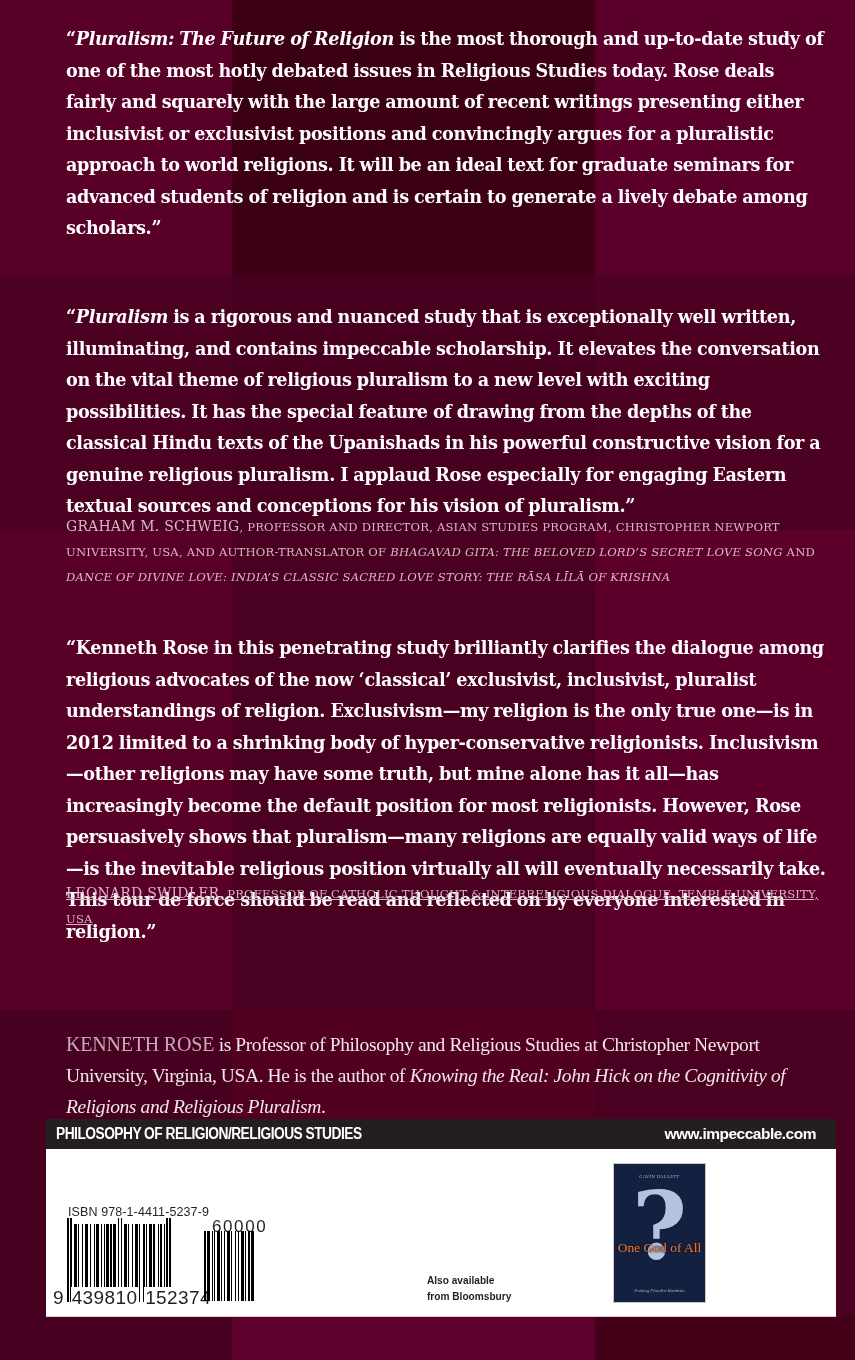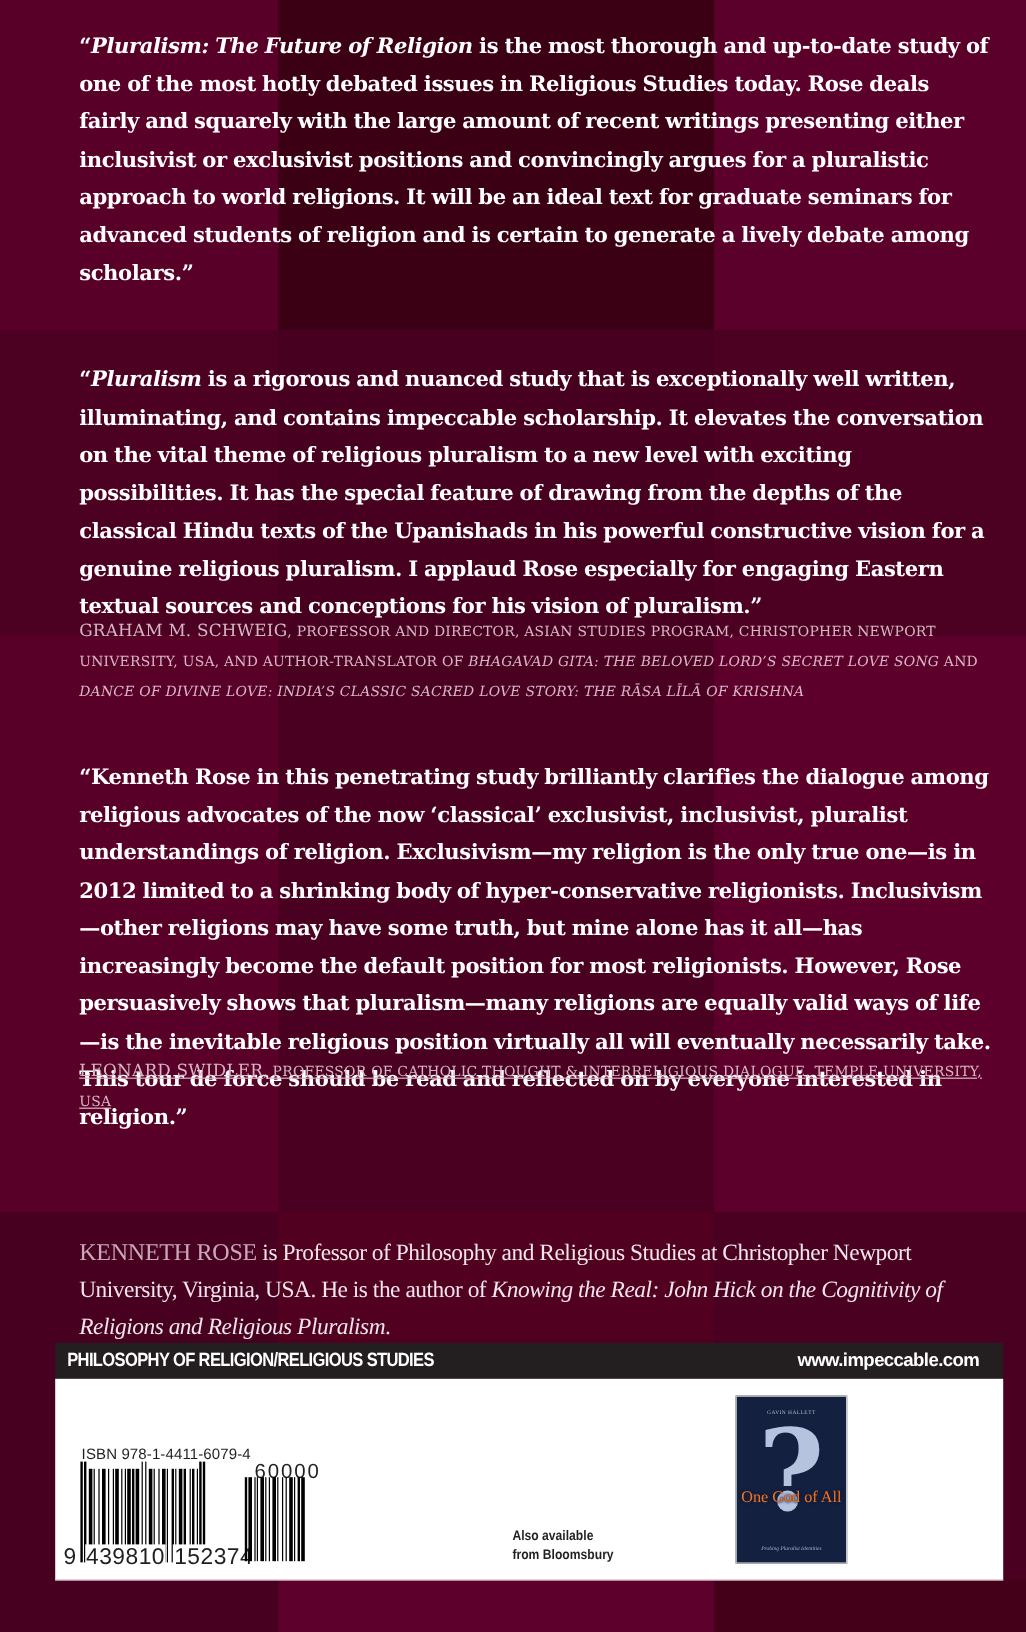--- a/index.html
+++ b/index.html
@@ -253,21 +253,21 @@
   <p class="attrib" style="top:881px;text-decoration:underline;"><span class="big">Leonard Swidler</span><span>, Professor of Catholic Thought &amp; Interreligious Dialogue, Temple University, USA</span></p>
 
   <p class="bio"><span class="name">KENNETH ROSE</span><span>  is Professor of Philosophy and Religious Studies at Christopher Newport University, Virginia, USA. He is the author of </span><i>Knowing the Real: John Hick on the Cognitivity of Religions and Religious Pluralism</i><span>.</span></p>
 
   <div class="band">
     <span class="cat">PHILOSOPHY OF RELIGION/RELIGIOUS STUDIES</span>
     <span class="url">www.impeccable.com</span>
   </div>
 
   <div class="panel">
-    <div class="isbn-text">ISBN 978-1-4411-6079-4</div>
+    <div class="isbn-text">ISBN 978-1-4411-5237-9</div>
 
     <div class="barcode">
       <span class="long" style="width:1.5px"></span>
         <span class="gap" style="width:1.5px"></span>
         <span class="long" style="width:1.5px"></span>
         <span class="gap" style="width:2px"></span>
       <span style="width:3px"></span>
         <span class="gap" style="width:1px"></span>
         <span style="width:1.5px"></span>
         <span class="gap" style="width:3px"></span>

